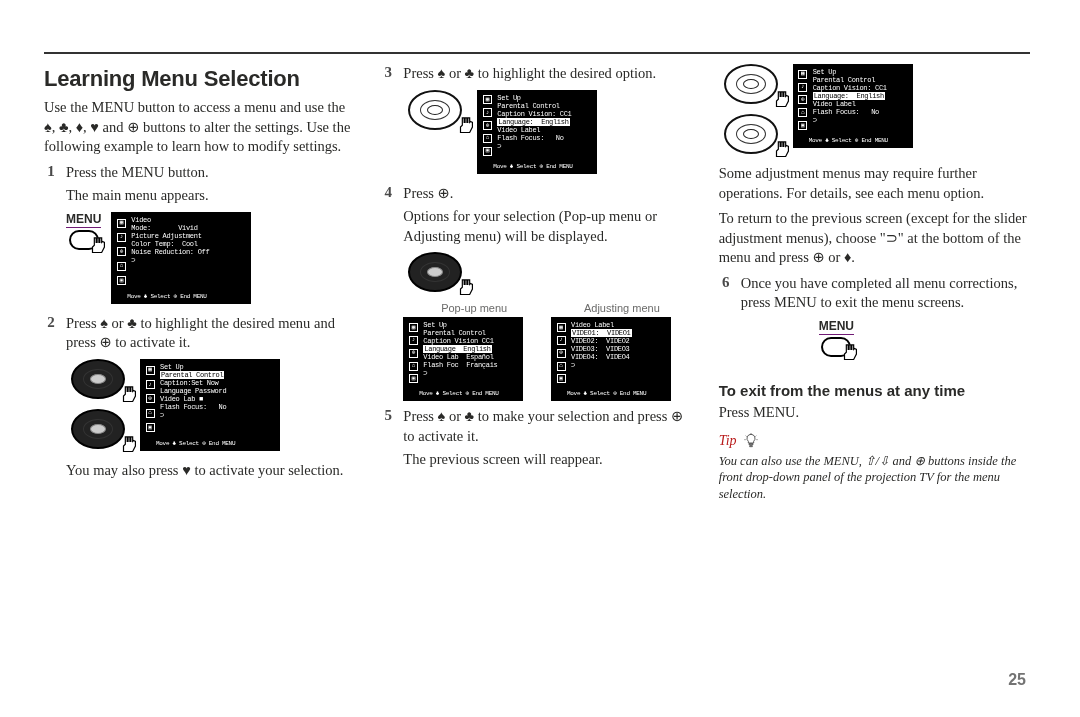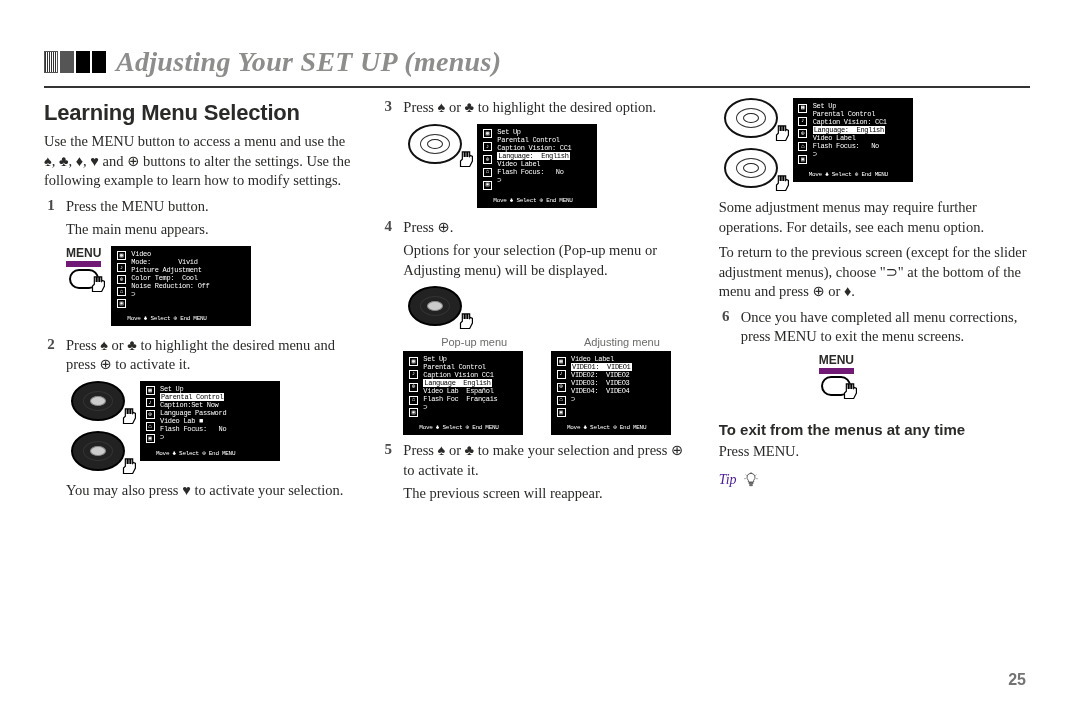--- a/index.html
+++ b/index.html
@@ -25,53 +25,44 @@
   .figcenter { display: flex; gap: 10px; align-items: flex-start; margin: 6px 0 10px 0px; break-inside: avoid-column;}
   .remote { width: 64px; }
   .pad { width: 54px; height: 40px; border: 2.5px solid #111; border-radius: 50%; position: relative; margin: 0 auto; background:#fff;}
   .pad.dark { background: #222; border-color:#000;}
   .pad .inner { position:absolute; inset:8px 10px; border:1.5px solid #333; border-radius:50%;}
   .pad .btnc { position:absolute; left:50%; top:50%; width:16px; height:10px; border:1.5px solid #222; border-radius:50%; transform:translate(-50%,-50%); background:#fff;}
   .pad.dark .btnc { background:#ccc; border-color:#888;}
   .hand { position:absolute; right:-10px; bottom:-8px; }
   .hand svg { display:block; }
   .menu-btn { display:flex; flex-direction:column; align-items:center; gap:2px;}
-  .menu-label { font-family: Arial, sans-serif; font-weight:800; font-size:12px; border-bottom:6px solid #701a75; padding-bottom:1px;}
-  .screen { width: 140px; height: 80px; border:2px solid #000; background:#000; color:#fff; font-family: "Courier New", monospace; font-size:7px; line-height:1; padding:3px 4px; position:relative; letter-spacing:-0.3px;}
+  .menu-label { font-family: Arial, sans-serif; font-weight:800; font-size:12px; border-bottom:1px solid #701a75; padding-bottom:1px;}
+  .screen { width: 140px; height: 92px; border:2px solid #000; background:#000; color:#fff; font-family: "Courier New", monospace; font-size:7px; line-height:1; padding:3px 4px; position:relative; letter-spacing:-0.3px;}
   .screen .sidebar { position:absolute; left:2px; top:2px; bottom:14px; width:12px; background:#000; display:flex; flex-direction:column; justify-content:space-around; align-items:center;}
   .screen .sidebar span { width:9px; height:9px; border:1px solid #fff; display:flex; align-items:center; justify-content:center; font-size:6px;}
   .screen .lines { margin-left:14px; }
   .screen .lines div { white-space:pre; margin-bottom:1px;}
   .screen .hl { background:#fff; color:#000; padding:0 1px;}
   .screen .footer { position:absolute; bottom:2px; left:14px; right:4px; font-size:6px;}
   .screen.small { width:120px; height:84px;}
   .dual { display:flex; gap:6px; margin:4px 0 6px 0; break-inside:avoid-column;}
   .dual .col { flex:1; }
   .sublabel { font-family: Arial, sans-serif; font-size:11px; text-align:center; margin-bottom:3px; color:#6b6b6a;}
   h3.exit { font-family: Arial, Helvetica, sans-serif; font-size:15px; font-weight:800; margin: 25px 0 4px 0;}
-  .tip { font-style:italic; font-size:14px; color:#4c1d95; display:flex; align-items:center; gap:6px; margin:10px 0 4px 0;}
+  .tip { font-style:italic; font-size:14px; color:#b91c1c; display:flex; align-items:center; gap:6px; margin:10px 0 4px 0;}
   .tipnote { font-style:italic; font-size:12.5px; line-height:1.35; }
   .bulb { width:16px; height:16px; }
   .pagenum { position:absolute; right:54px; bottom:28px; font-family: Arial, sans-serif; font-size:16px; color:#737373; font-weight:700;}
   .stack { display:flex; flex-direction:column; gap:10px;}
   .brk { break-before: column; }
 </style>
 </head>
 <body>
 
 <div class="page">
-  <div class="header">
-    <div class="bars">
-      <div class="bar b1"></div>
-        <div class="bar b2"></div>
-        <div class="bar b3"></div>
-        <div class="bar b4"></div>
-    </div>
-    <div class="chapter">Adjusting Your SET UP (menus)</div>
-  </div>
   <div class="rule"></div>
 
   <div class="columns">
 
     <h2 class="lms">Learning Menu Selection</h2>
     <p class="body">Use the MENU button to access a menu and use the ♠, ♣, ♦, ♥ and ⊕ buttons to alter the settings. Use the following example to learn how to modify settings.</p>
 
     <div class="step">
       <div class="stepnum">1</div>
       <div class="steptxt">Press the MENU button.</div>
@@ -347,17 +338,18 @@
     <h3 class="exit">To exit from the menus at any time</h3>
     <p class="body">Press MENU.</p>
 
     <div class="tip">
       <span>Tip</span>
       <svg class="bulb" viewBox="0 0 24 24">
           <path d="M12 2a6 6 0 00-4 10.5V15h8v-2.5A6 6 0 0012 2zm-3 14h6v1.5H9zm1 3h4v1.5h-4z" fill="none" stroke="#444" stroke-width="1.3"></path>
           <path d="M12 0v2M4 4l1.4 1.4M20 4l-1.4 1.4M2 10h2M20 10h2" stroke="#444" stroke-width="1"></path>
         </svg>
     </div>
+    <p class="tipnote">You can also use the MENU, ⇧/⇩ and ⊕ buttons inside the front drop-down panel of the projection TV for the menu selection.</p>
 
   </div>
 
   <div class="pagenum">25</div>
 </div>
 
 </body></html>

